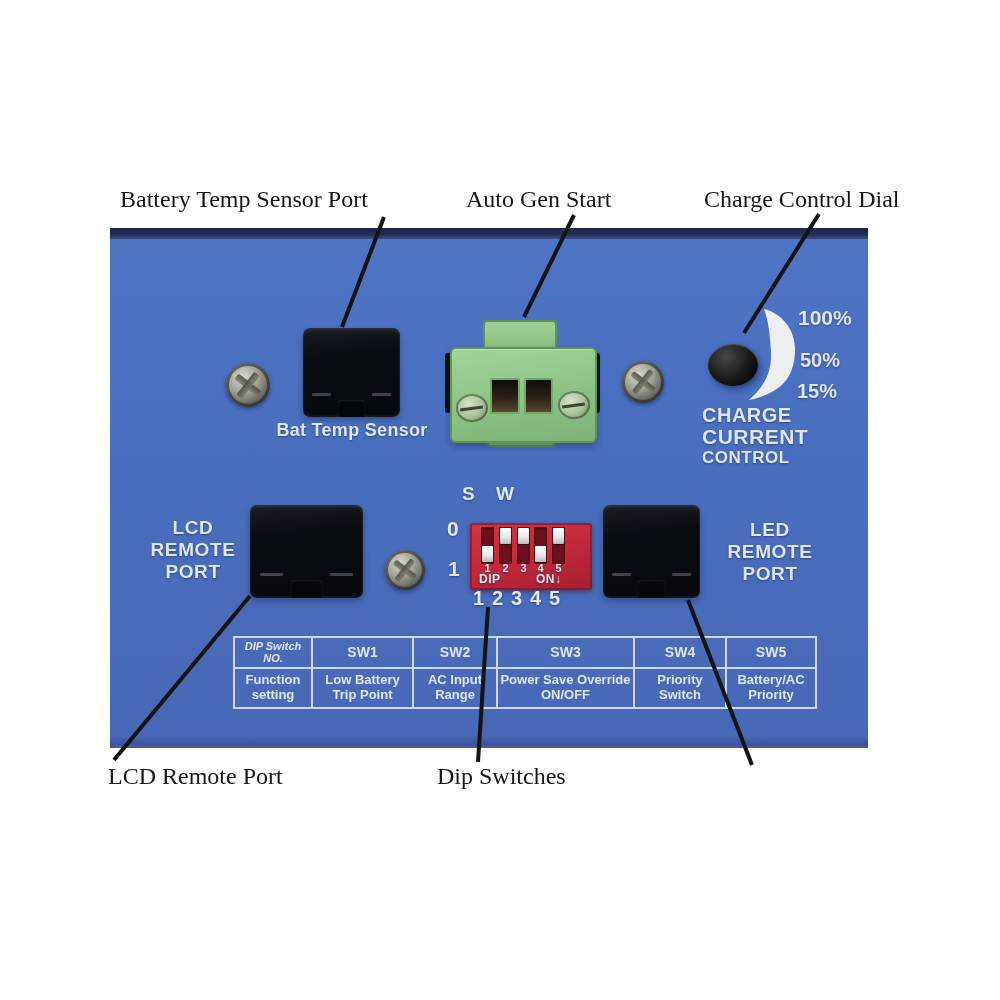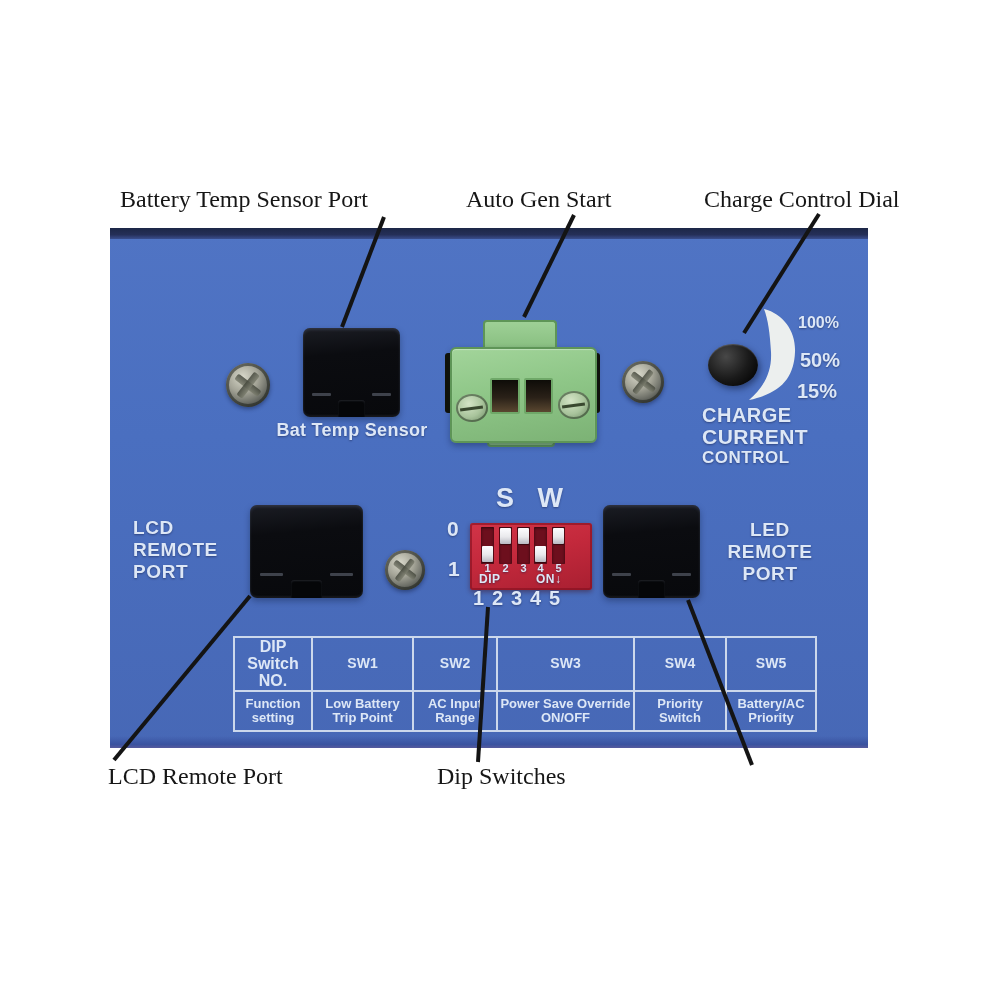--- a/index.html
+++ b/index.html
@@ -69,21 +69,21 @@
   .dipswitch.up .handle{top:1px}
   .dipswitch.down .handle{bottom:2px}
   .dipnum,.belownum{position:absolute;width:13px;text-align:center;}
 
   
   table.swtable{position:absolute;left:123px;top:408px;border-collapse:collapse;
         color:var(--panel-text);text-align:center;font-weight:bold;
         font-family:"Liberation Sans",sans-serif;}
   table.swtable td{border:2px solid var(--table-border);padding:1px 2px;line-height:1.12;}
   table.swtable tr.hdr td{height:27px;font-size:14px;}
-  table.swtable tr.hdr td.first{font-size:16px;line-height:1.05;}
+  table.swtable tr.hdr td.first{font-size:11px;line-height:1.05;font-style:italic;}
   table.swtable tr.bdy td{height:36px;font-size:13px;}
 </style>
 </head>
 <body>
 
 <div class="page">
 
   <div class="callout" style="left:120px;top:186px">Battery Temp Sensor Port</div>
   <div class="callout" style="left:466px;top:186px">Auto Gen Start</div>
   <div class="callout" style="left:108px;top:763px">LCD Remote Port</div>
@@ -118,45 +118,45 @@
     <div class="gtab-bot" style="left:377px;top:209px;width:64px;height:8px;z-index:3"></div>
     <div class="screw" style="left:512px;top:133px;width:42px;height:42px">
         <i></i>
         <i class="b"></i>
       </div>
 
     <svg style="position:absolute;left:628px;top:75px" width="64" height="102" viewBox="0 0 64 102">
       <path d="M26,6 C46,11 58,29 57,49 C56,74 44,90 11,97 C27,83 34,68 33,49 C32,31 30,16 26,6 Z" fill="#f3f5ef" opacity="0.96"></path>
     </svg>
     <div class="knob" style="left:598px;top:116px;width:50px;height:42px"></div>
-    <div class="wtxt" style="left:688px;top:86px;font-size:16px">100%</div>
+    <div class="wtxt" style="left:688px;top:78px;font-size:21px">100%</div>
     <div class="wtxt" style="left:690px;top:121px;font-size:20px">50%</div>
     <div class="wtxt" style="left:687px;top:152px;font-size:20px">15%</div>
     <div style="position:absolute;left:592px;top:177px">
       <div class="wtxt" style="position:static;font-size:20px;letter-spacing:.5px;line-height:21px">CHARGE</div>
       <div class="wtxt" style="position:static;font-size:21px;letter-spacing:.5px;line-height:21px">CURRENT</div>
       <div class="wtxt" style="position:static;font-size:17px;letter-spacing:.5px;line-height:21px">CONTROL</div>
     </div>
 
-    <div style="position:absolute;left:23px;top:289px;width:120px;text-align:left">
+    <div style="position:absolute;left:23px;top:289px;width:120px;text-align:center">
       <div class="wtxt" style="position:static;font-size:19px;letter-spacing:.6px;line-height:22px">LCD</div>
       <div class="wtxt" style="position:static;font-size:19px;letter-spacing:.6px;line-height:22px">REMOTE</div>
       <div class="wtxt" style="position:static;font-size:19px;letter-spacing:.6px;line-height:22px">PORT</div>
     </div>
     <div class="rj45" style="left:140px;top:277px;width:113px;height:93px">
       <span class="pin l"></span>
       <span class="pin r"></span>
       <span class="notch"></span>
     </div>
     <div class="screw" style="left:275px;top:322px;width:40px;height:40px">
         <i></i>
         <i class="b"></i>
       </div>
 
-    <div class="wtxt" style="left:386px;top:256px;font-size:27px;letter-spacing:8px">S W</div>
+    <div class="wtxt" style="left:352px;top:256px;font-size:19px;letter-spacing:8px">S W</div>
     <div class="wtxt" style="left:337px;top:289px;font-size:21px">0</div>
     <div class="wtxt" style="left:338px;top:329px;font-size:21px">1</div>
     <div class="dipblock" style="left:360px;top:295px;width:122px;height:67px">
       <div class="dipswitch down" style="left:11px">
           <span class="handle"></span>
         </div>
       <div class="dipswitch up" style="left:29px">
           <span class="handle"></span>
         </div>
       <div class="dipswitch up" style="left:47px">

